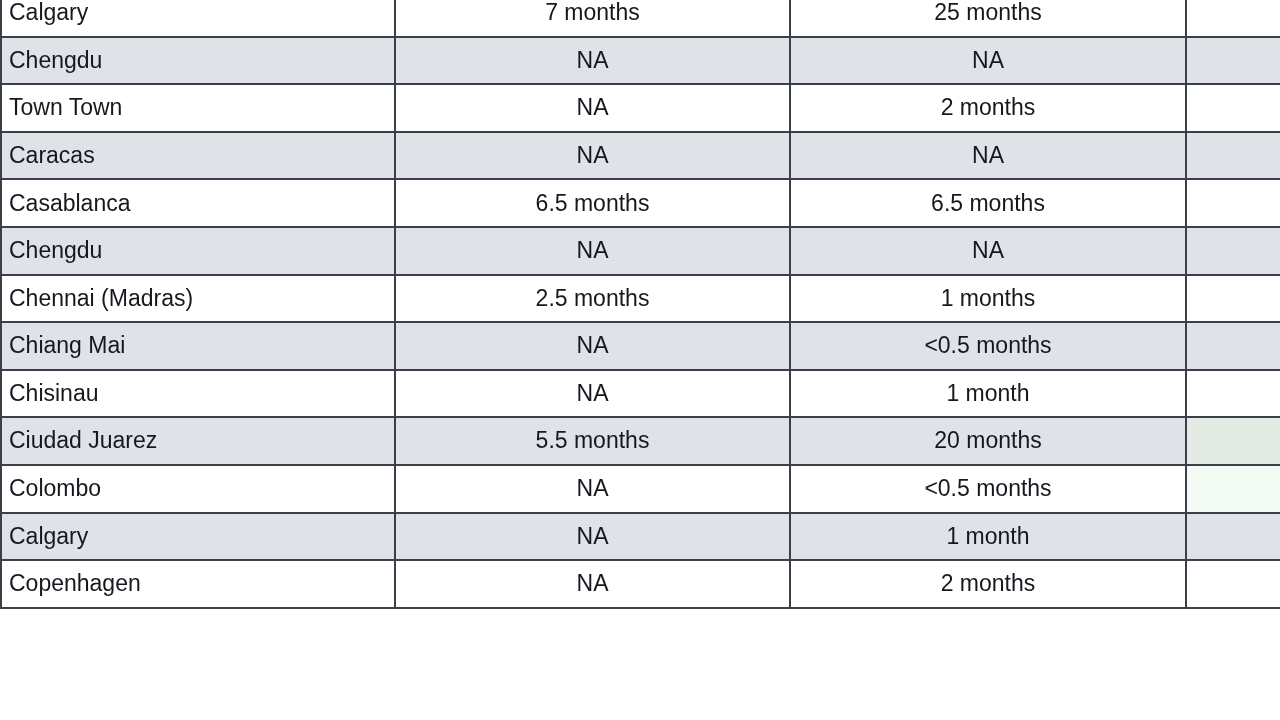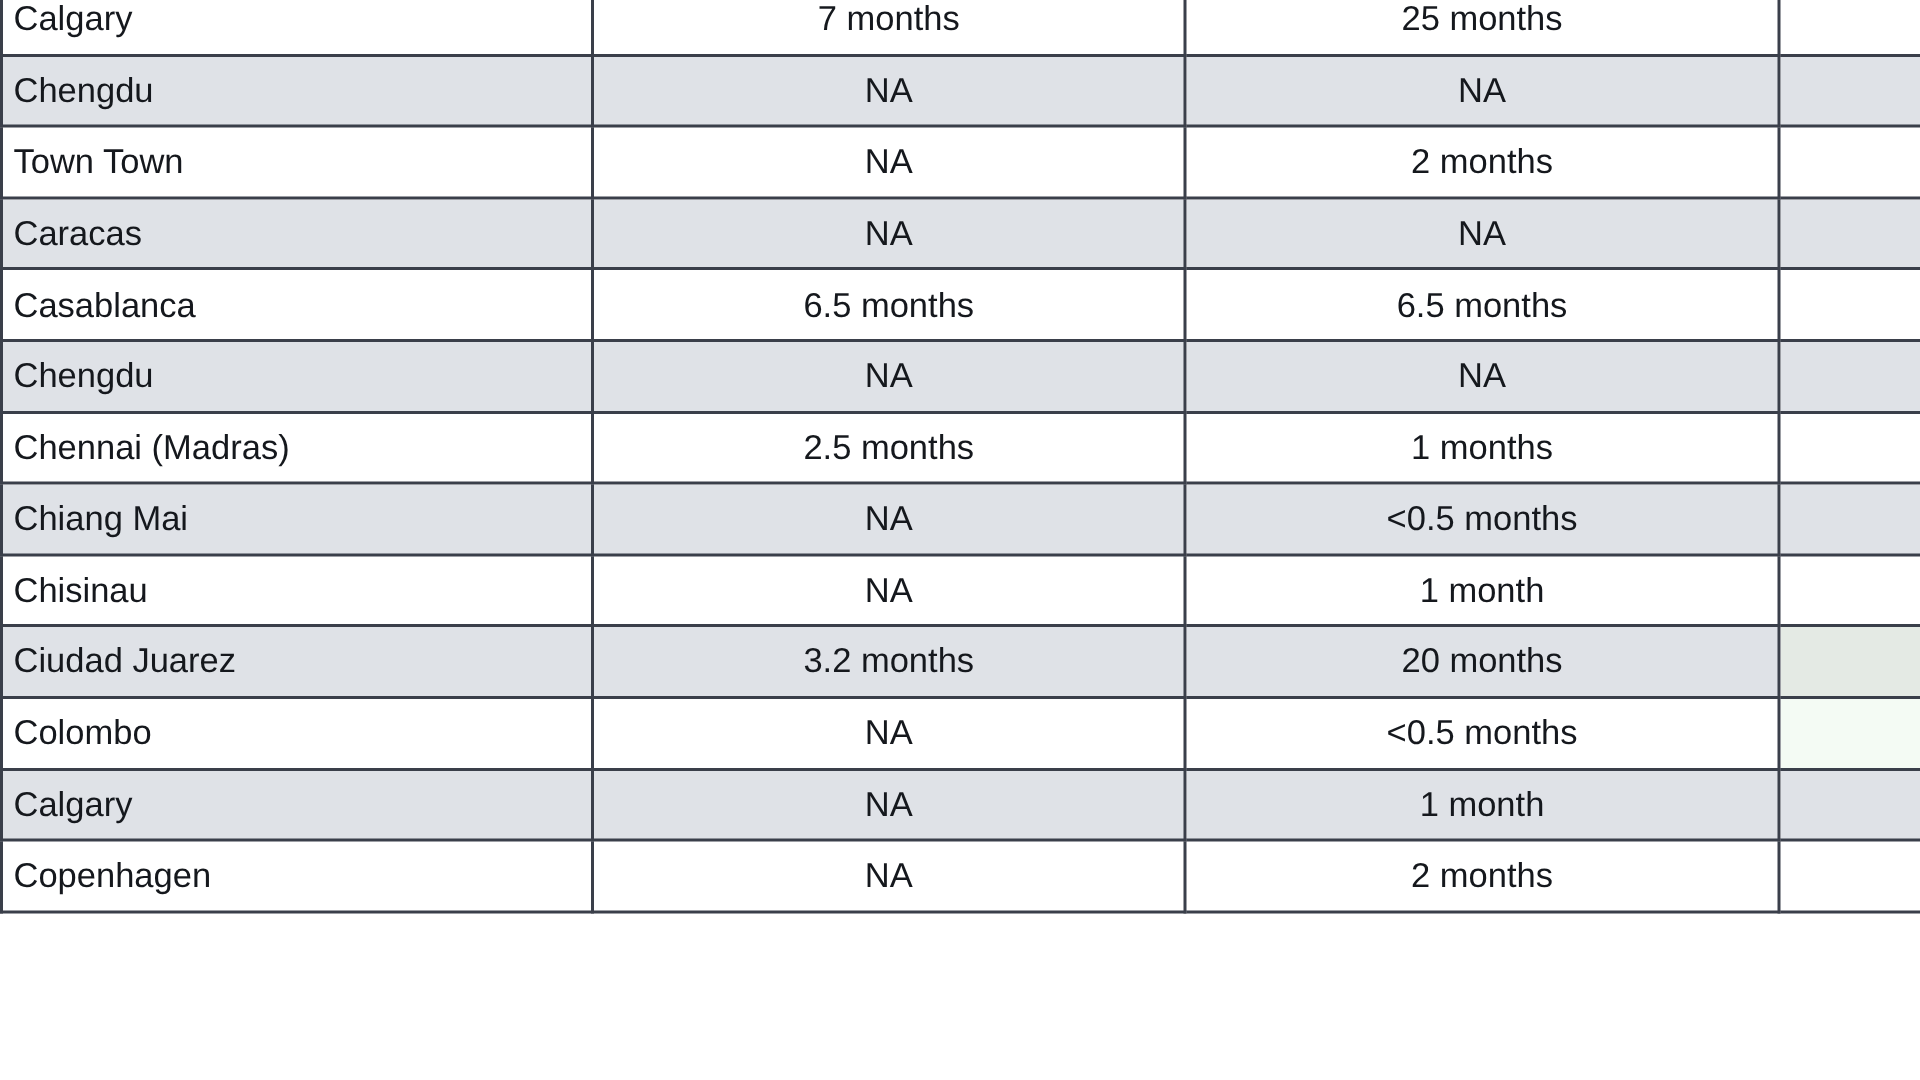--- a/index.html
+++ b/index.html
@@ -122,21 +122,21 @@
           <td class="tail"></td>
         </tr>
         <tr>
           <td class="city">Chisinau</td>
           <td class="val">NA</td>
           <td class="val">1 month</td>
           <td class="tail"></td>
         </tr>
         <tr class="alt tint-a">
           <td class="city">Ciudad Juarez</td>
-          <td class="val">3.2 months</td>
+          <td class="val">5.5 months</td>
           <td class="val">20 months</td>
           <td class="tail"></td>
         </tr>
         <tr class="tint-b">
           <td class="city">Colombo</td>
           <td class="val">NA</td>
           <td class="val">&lt;0.5 months</td>
           <td class="tail"></td>
         </tr>
         <tr class="alt">

